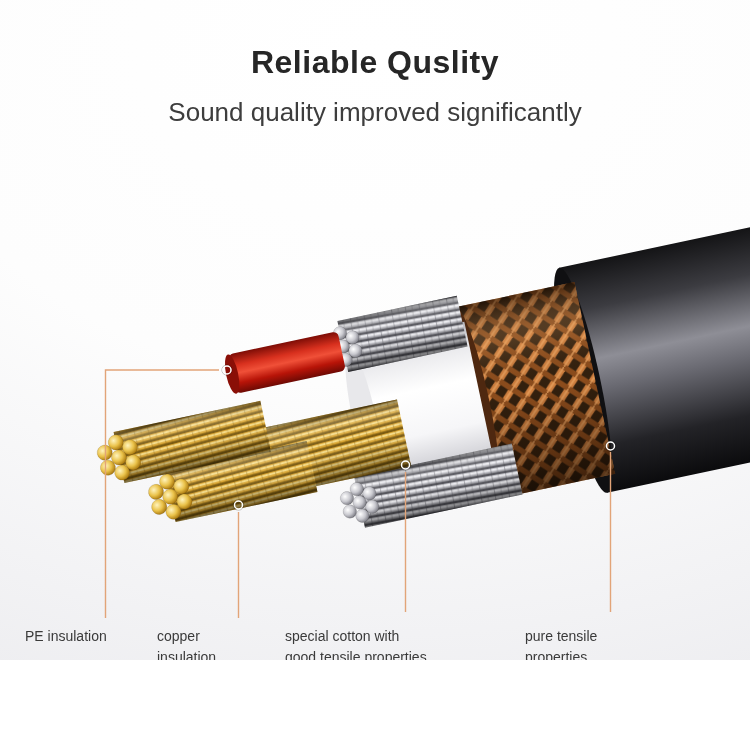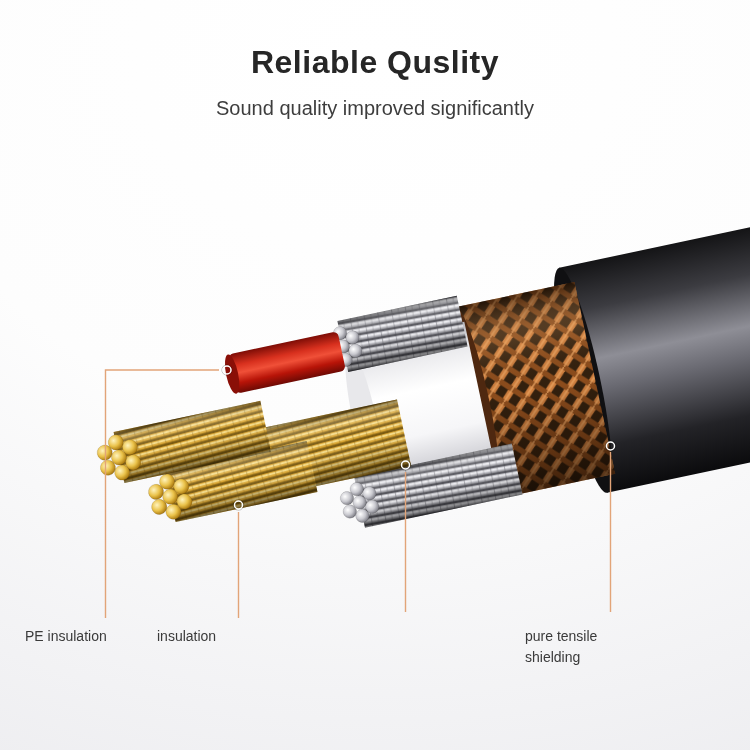--- a/index.html
+++ b/index.html
@@ -1,27 +1,27 @@
 <!DOCTYPE html>
 <html style="--leader-line: #e2a478; --marker-ring: #ffffff; --text-dark: #3a3a3a; --copper-braid: #c87a3a; --gold-conductor: #e3b53c; --red-insulation: #d42818; --cotton-white: #ffffff; --jacket-gray: #3a3a3e;"><head>
 <meta charset="utf-8">
 <style>
   html,body{margin:0;padding:0;background:#ffffff;}
   .stage{
-    position:relative;width:750px;height:750px;overflow:hidden;margin:0 auto;
+    position:relative;width:750px;height:660px;overflow:hidden;margin:0 auto;
     background:radial-gradient(130% 105% at 50% 8%, #ffffff 0%, #fdfdfd 48%, #ededf0 100%);
     font-family:"Liberation Sans",sans-serif;
   }
   .title{
     position:absolute;top:44px;left:0;right:0;text-align:center;
     font-size:32px;font-weight:700;color:#262626;letter-spacing:.5px;
   }
   .subtitle{
     position:absolute;top:97px;left:0;right:0;text-align:center;
-    font-size:20px;font-weight:400;color:#3d3d3d;
+    font-size:26px;font-weight:400;color:#3d3d3d;
   }
   svg.cable{position:absolute;left:0;top:0;}
   .callout{
     position:absolute;text-align:left;font-size:14px;line-height:1.5;
     color:var(--text-dark,#3a3a3a);
   }
   .callout span{display:block;}
   .leader{fill:none;stroke:var(--leader-line,#e2a478);stroke-width:1.4;}
   .marker-outer{fill:none;stroke:rgba(0,0,0,.22);stroke-width:1;}
   .marker-inner{fill:none;stroke:var(--marker-ring,#ffffff);stroke-width:1.5;}
@@ -201,20 +201,25 @@
           <circle class="marker-inner" r="4"></circle>
       </g>
     </g>
   </svg>
 
   <div class="callout" style="left:25px;top:626px;width:160px;">
     <span>PE insulation</span>
       <span></span>
   </div>
   <div class="callout" style="left:157px;top:626px;width:162px;">
+    <span>copper</span>
       <span>insulation</span>
+  </div>
+  <div class="callout" style="left:285px;top:626px;width:240px;">
+    <span>special cotton with</span>
+      <span>good tensile properties</span>
   </div>
   <div class="callout" style="left:525px;top:626px;width:172px;">
     <span>pure tensile</span>
-      <span>shielding</span>
+      <span>properties</span>
   </div>
 
 </div>
 
 </body></html>

